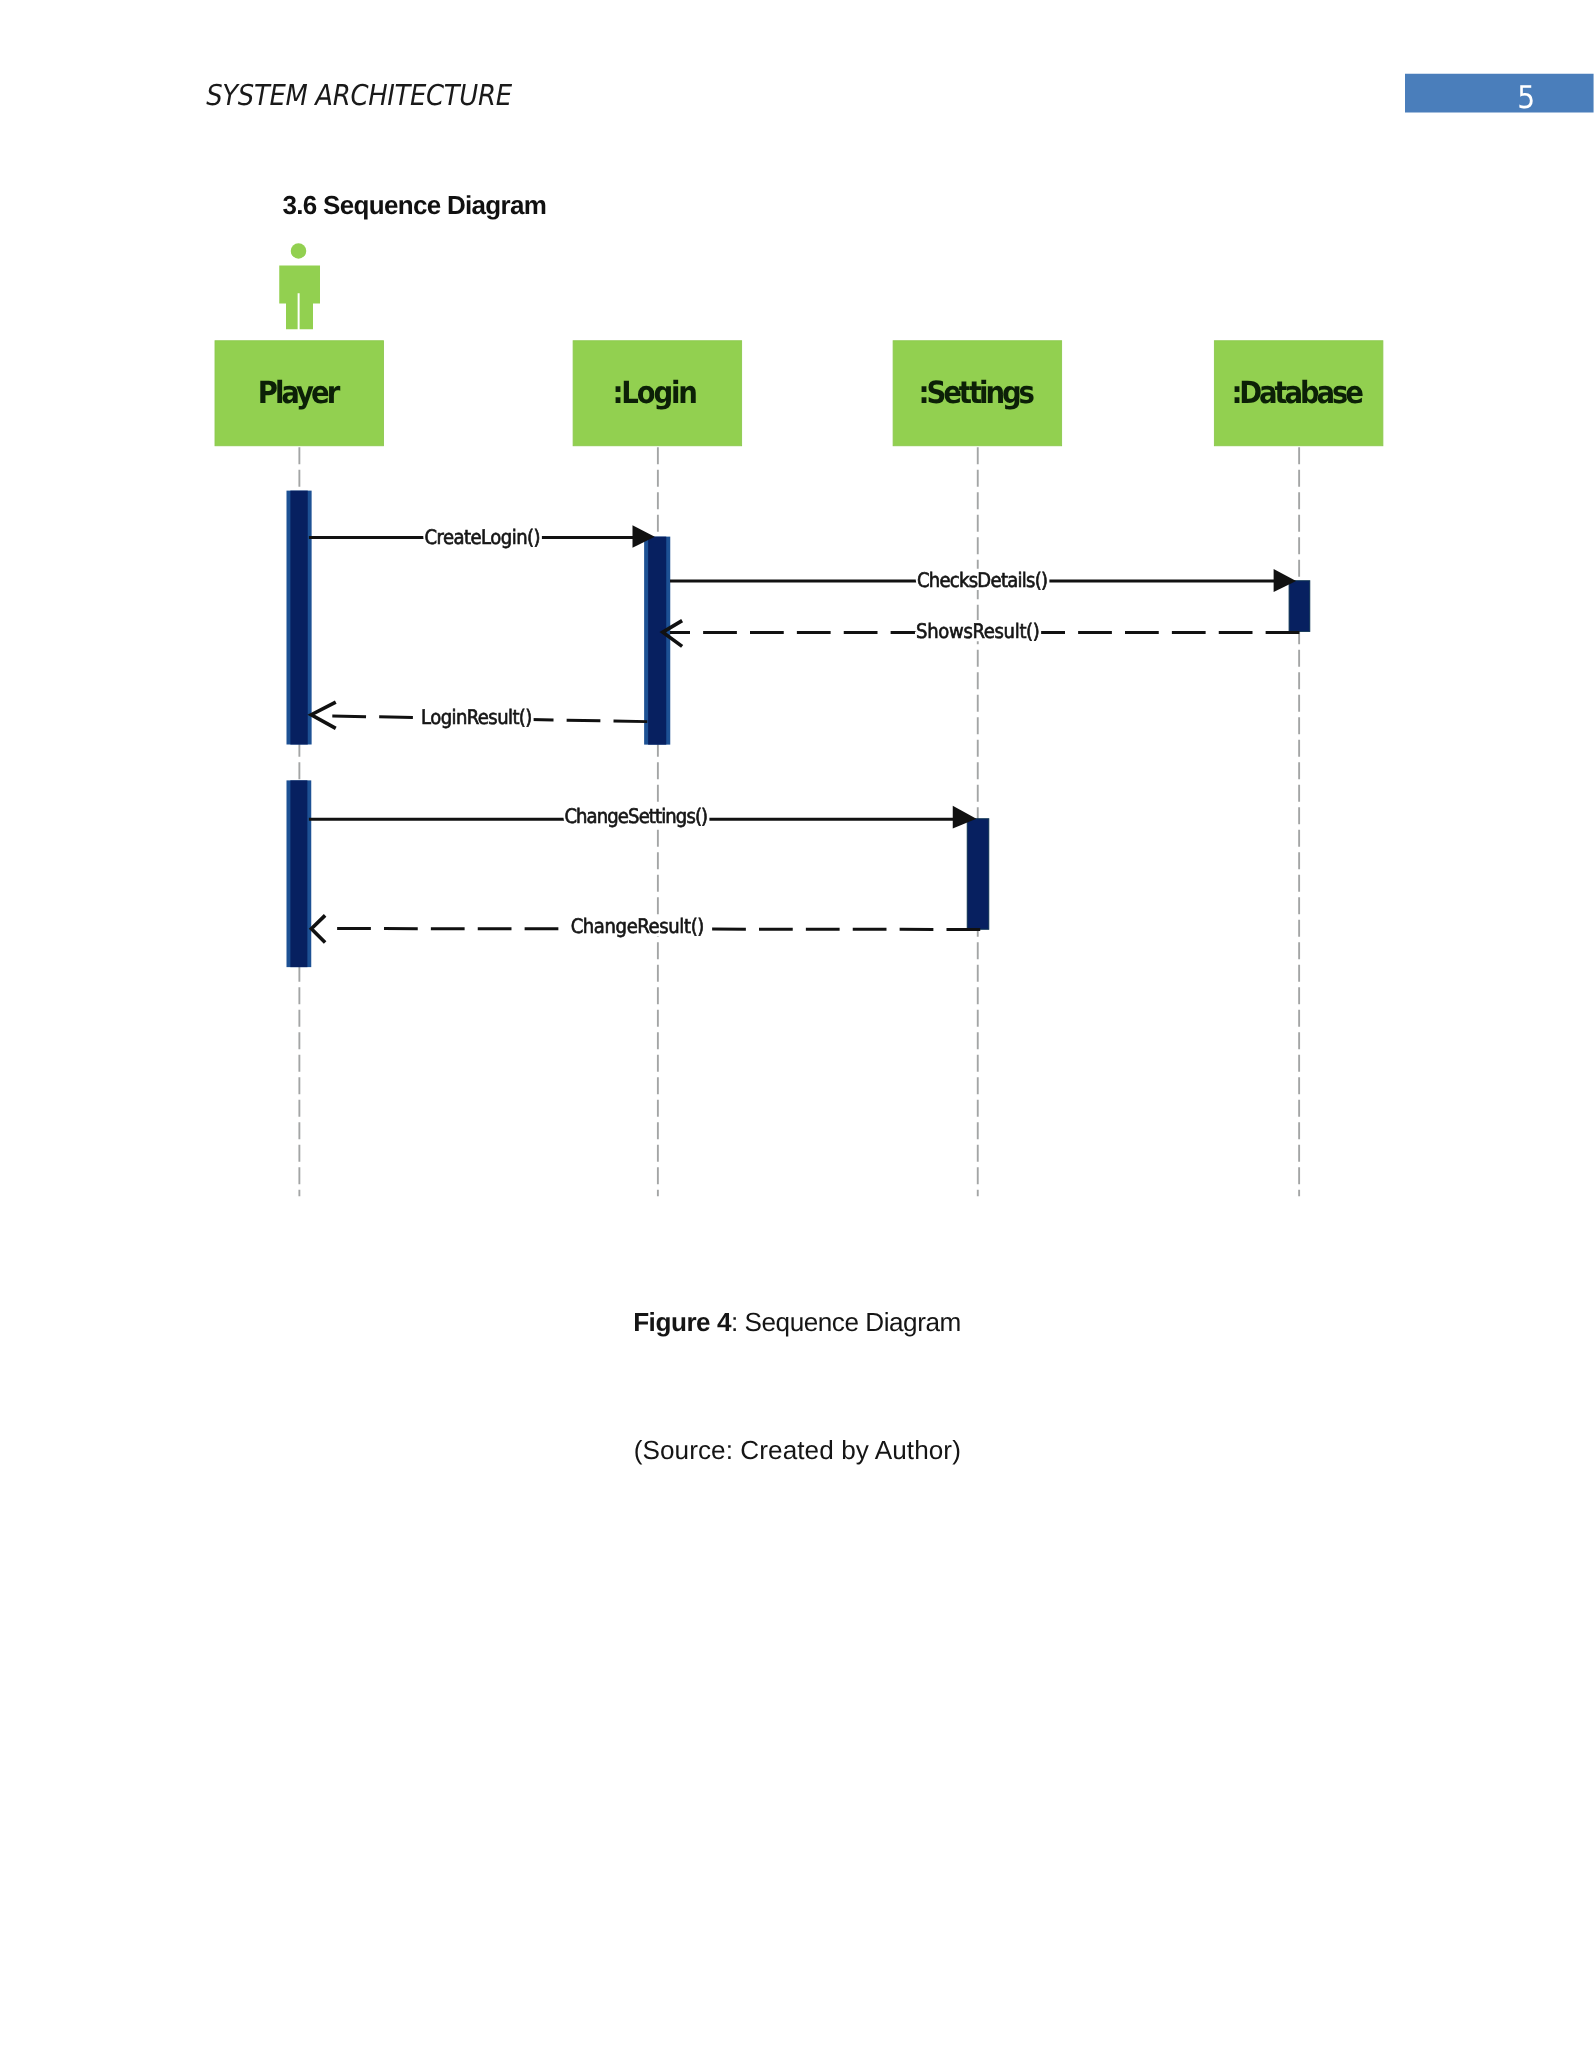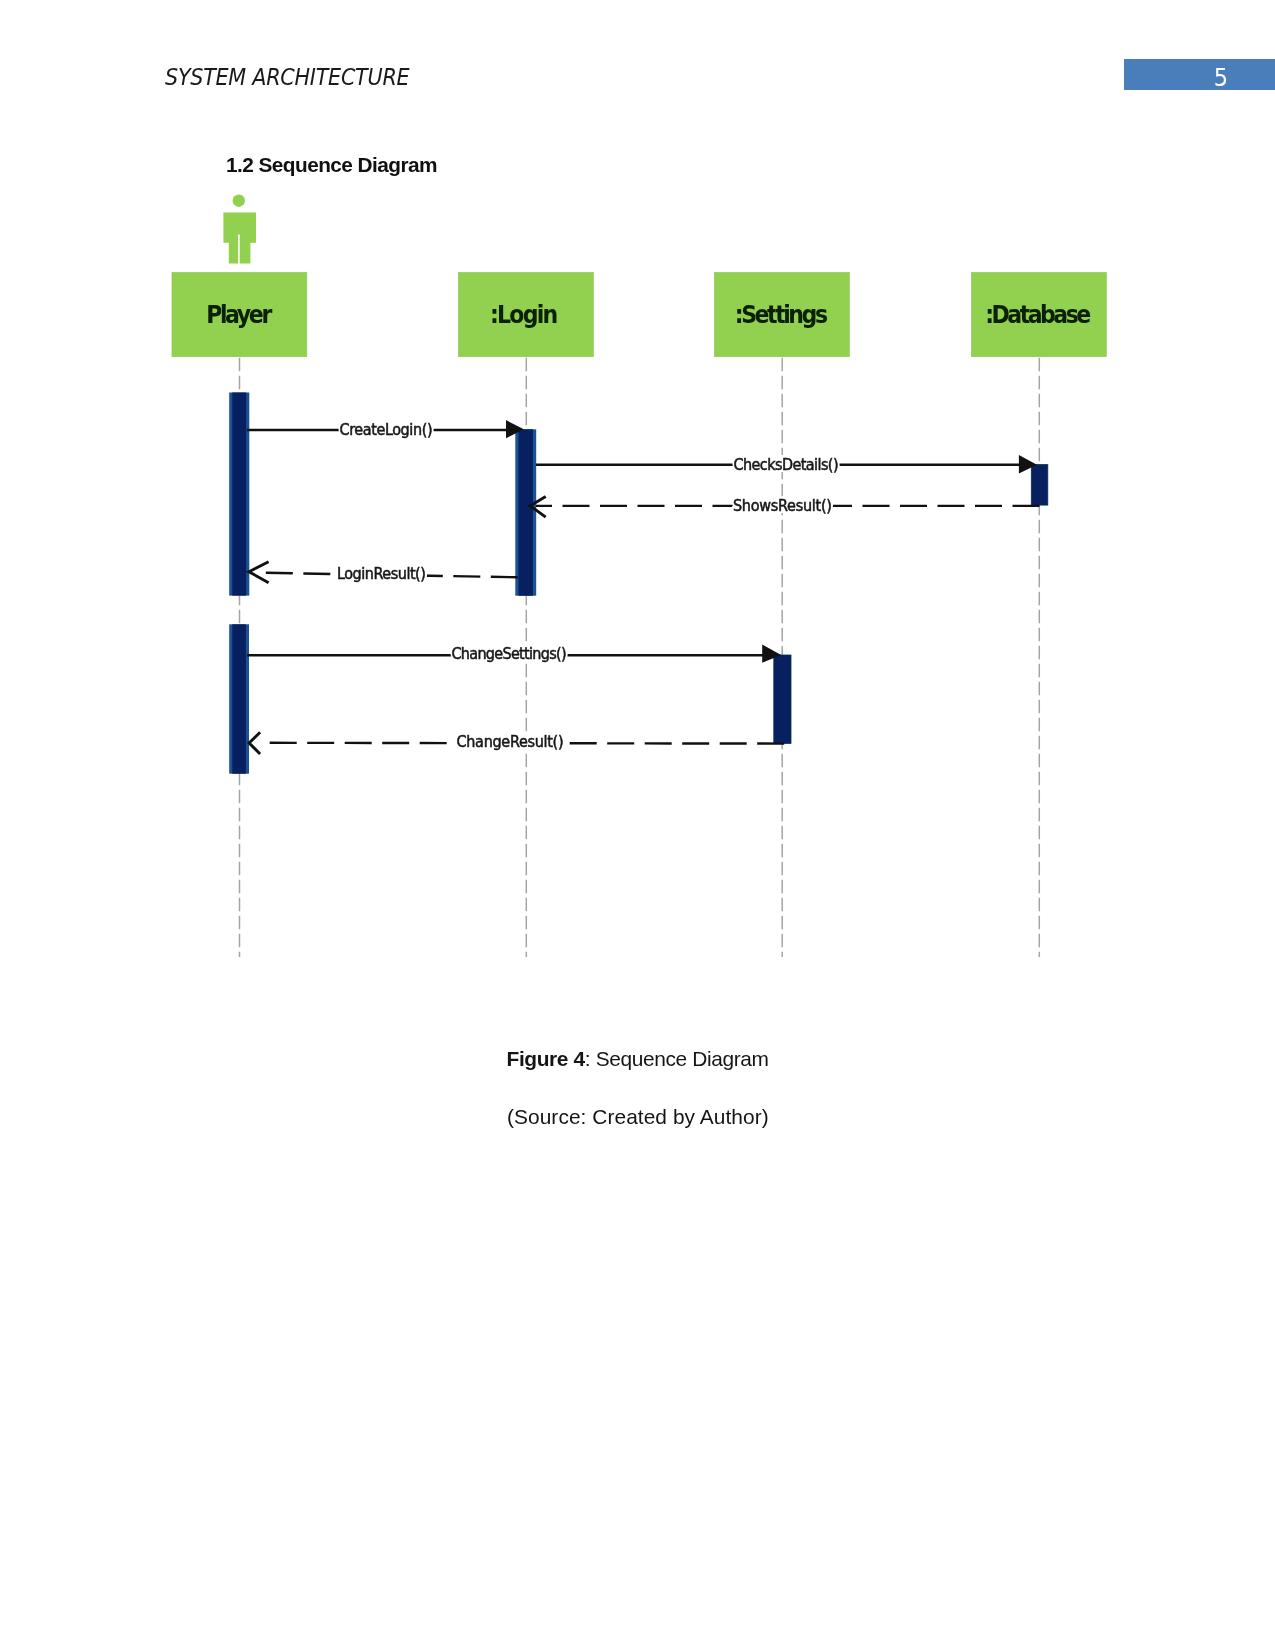--- a/index.html
+++ b/index.html
@@ -14,21 +14,21 @@
   .cap{position:absolute;font-size:20.9px;line-height:20px;color:#151515;font-family:"Liberation Sans",sans-serif;letter-spacing:-0.37px;white-space:nowrap;}
 </style>
 </head>
 <body>
 
 <div class="page">
   <div id="hdr-title">SYSTEM ARCHITECTURE</div>
   <div id="pagenum-box">
     <div id="pagenum-txt">5</div>
   </div>
-  <div id="sec-title">1.2 Sequence Diagram</div>
+  <div id="sec-title">3.6 Sequence Diagram</div>
 
   <svg id="diagram" viewBox="0 0 1275 1651">
 
     <g fill="#92D050">
       <circle cx="238.8" cy="200.7" r="6.2"></circle>
       <path d="M223.4,212.4 H256.0 V242.8 H250.4 V263.4 H239.7 V234.5 H238.1 V263.4 H228.8 V242.8 H223.4 Z"></path>
     </g>
 
     <g stroke="#a3a5a5" stroke-width="1.5" stroke-dasharray="13.5 4.5" stroke-dashoffset="-19">
       <line x1="239.5" y1="356.8" x2="239.5" y2="957"></line>
@@ -106,14 +106,14 @@
       <rect x="451.5" y="645" width="116" height="17"></rect>
       <rect x="456.5" y="732" width="108" height="17"></rect>
     </g>
     <use href="#msglabels" fill="#ffffff" stroke="#ffffff" stroke-width="3.6"></use>
     <use href="#msglabels" fill="#161616" stroke="#161616" stroke-width="0.5"></use>
   </svg>
 
   <div class="cap" style="left:506.5px;top:1049px;">
     <b>Figure 4</b><span>: Sequence Diagram</span>
   </div>
-  <div class="cap" style="left:507px;top:1107px;letter-spacing:0.06px;">(Source: Created by Author)</div>
+  <div class="cap" style="left:507px;top:1151px;letter-spacing:0.06px;">(Source: Created by Author)</div>
 </div>
 
 </body></html>

